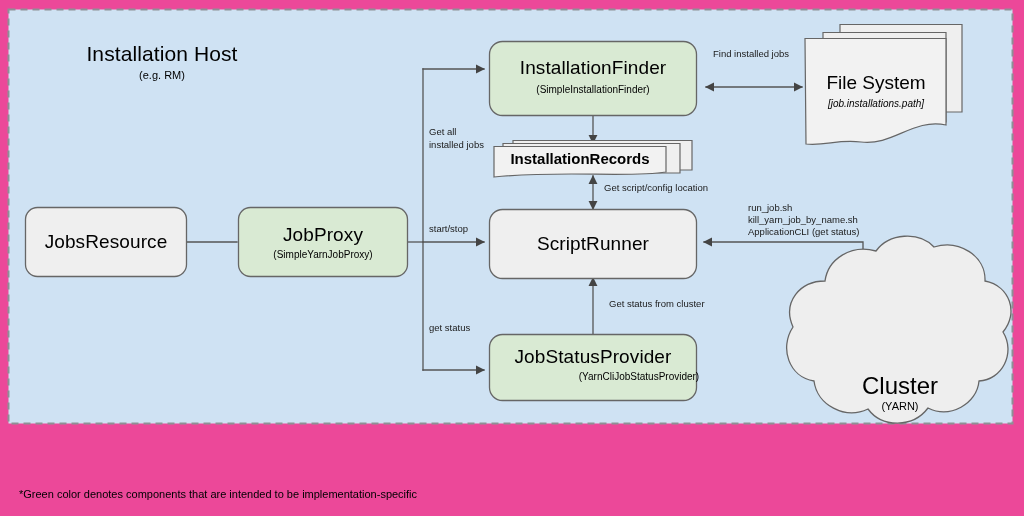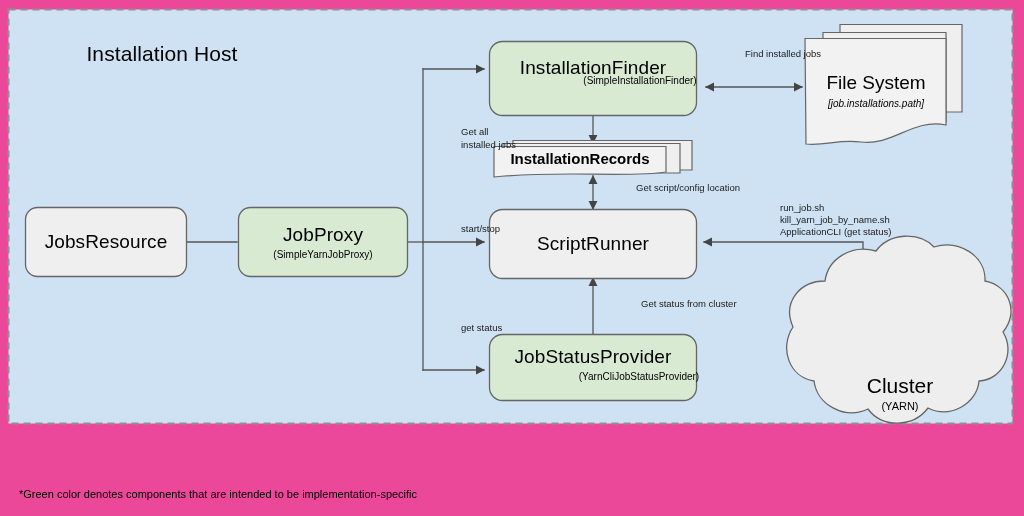--- a/index.html
+++ b/index.html
@@ -56,35 +56,34 @@
   .doc-sub {
     font-size: 10px;
     font-style: italic;
     line-height: 13px;
   }
   .rec-title {
     font-size: 15px;
     line-height: 18px;
   }
   .cloud-title {
-    font-size: 21px;
+    font-size: 24px;
     line-height: 22px;
   }
   .cloud-sub {
     font-size: 11px;
     line-height: 14px;
   }
   .edge-label {
     position: absolute;
     font-size: 9.5px;
     line-height: 12px;
     color: #1a1a1a;
     white-space: pre;
     pointer-events: none;
-    margin-left: 32px;
   }
   .footnote {
     position: absolute;
     font-size: 11px;
     line-height: 14px;
     color: #000000;
     margin-top: 28px;
   }
 </style>
 </head>
@@ -182,28 +181,29 @@
                C 1010 286 1019 313 1003 332
                C 1016 353 1002 380 979 381
                C 977 404 950 419 928 408
                C 913 428 882 428 868 409
                C 845 420 817 405 814 381
                C 789 377 779 348 793 327 Z" fill="#eeeeee" stroke="#666666" stroke-width="1.3"></path>
     </g>
   </svg>
 
   <div class="node-label title-main" style="left:8px; top:42px; width:308px;">Installation Host</div>
+  <div class="node-label title-sub" style="left:8px; top:68px; width:308px;">(e.g. RM)</div>
 
   <div class="node-label box-title" style="left:25px; top:231px; width:162px;">JobsResource</div>
 
   <div class="node-label box-sub" style="left:238px; top:248px; width:170px;">(SimpleYarnJobProxy)</div>
   <div class="node-label box-title" style="left:238px; top:224px; width:170px;">JobProxy</div>
 
   <div class="node-label box-title" style="left:489px; top:57px; width:208px;">InstallationFinder</div>
-  <div class="node-label box-sub" style="left:489px; top:74px; width:208px;padding-left:47px;">(SimpleInstallationFinder)</div>
+  <div class="node-label box-sub" style="left:489px; top:83px; width:208px;">(SimpleInstallationFinder)</div>
 
   <div class="node-label rec-title" style="left:494px; top:150px; width:172px;font-weight:bold;">InstallationRecords</div>
 
   <div class="node-label box-title" style="left:489px; top:233px; width:208px;">ScriptRunner</div>
 
   <div class="node-label box-title" style="left:489px; top:346px; width:208px;">JobStatusProvider</div>
   <div class="node-label box-sub" style="left:489px; top:370px; width:208px;margin-left:46px;">(YarnCliJobStatusProvider)</div>
 
   <div class="node-label doc-title" style="left:806px; top:72px; width:140px;">File System</div>
   <div class="node-label doc-sub" style="left:806px; top:97px; width:140px;">[job.installations.path]</div>

